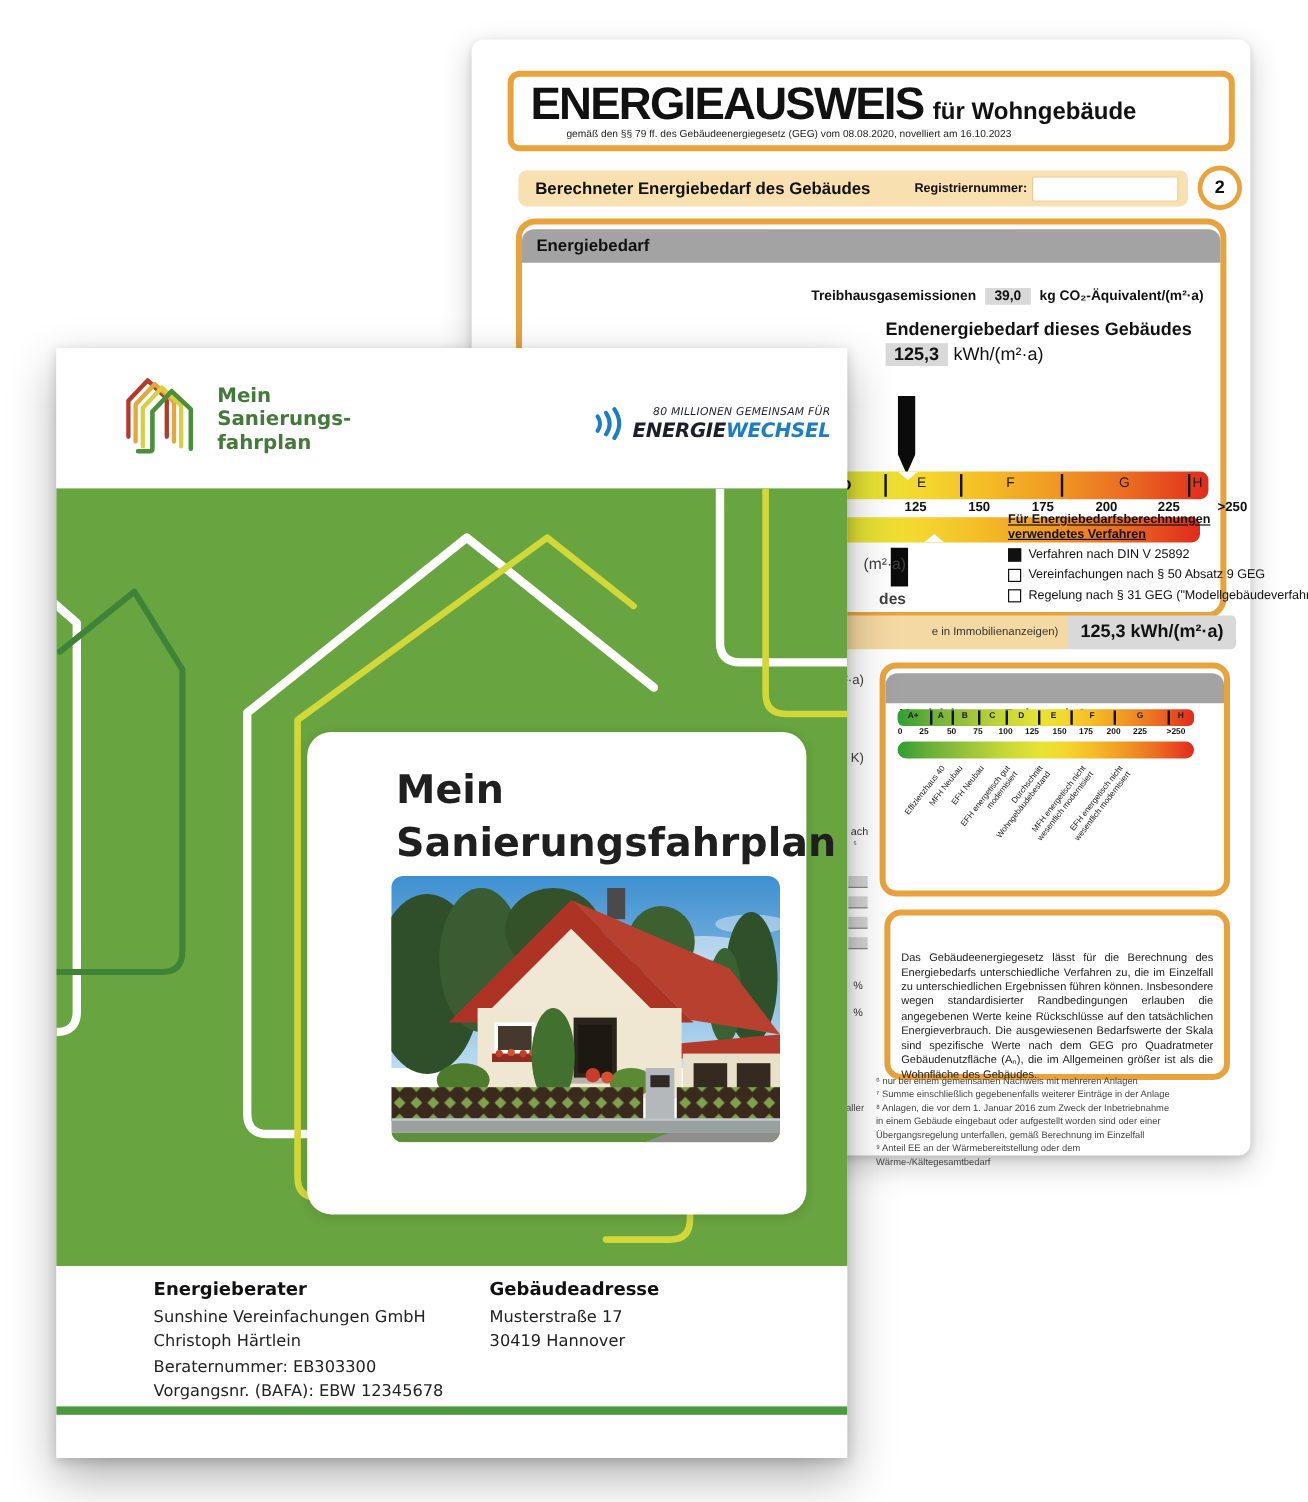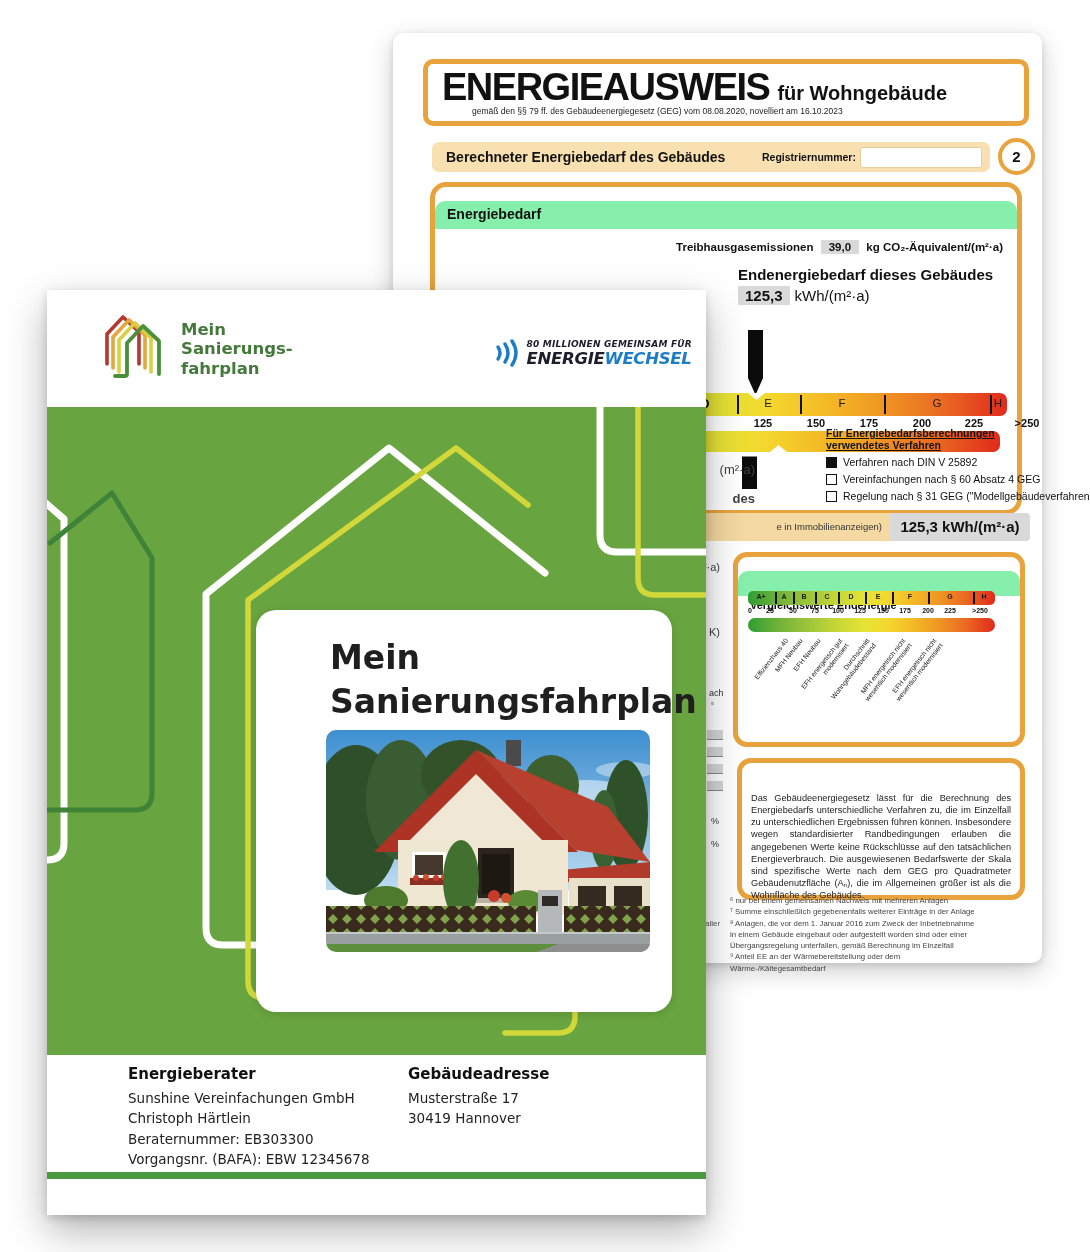--- a/index.html
+++ b/index.html
@@ -12,41 +12,41 @@
   #titleRow{position:absolute;left:14px;top:2px;white-space:nowrap;}
   #titleMain{font-size:38px;font-weight:900;letter-spacing:-1.5px;color:#111;}
   #titleSub{font-size:20px;font-weight:bold;color:#111;margin-left:8px;}
   #legalNote{position:absolute;left:16px;top:42px;font-size:8.5px;color:#222;padding-left:28px;}
   #sectionBar{position:absolute;left:39px;top:109px;width:558px;height:30px;background:#F9E0B0;border-radius:7px;}
   #sectionLabel{position:absolute;left:14px;top:7px;font-size:14px;font-weight:bold;color:#111;}
   #regLabel{position:absolute;left:330px;top:9px;font-size:10.5px;font-weight:bold;color:#111;}
   #regInput{position:absolute;left:428px;top:5px;width:120px;height:19px;background:#fff;border:1px solid #e7cf9d;border-radius:2px;}
   #pageBadge{position:absolute;left:605px;top:105px;width:29px;height:29px;border:4px solid #E8A33D;border-radius:50%;background:#fff;text-align:center;line-height:29px;font-size:15px;font-weight:bold;color:#111;}
   #ebBox{left:37px;top:149px;width:582px;height:323px;}
-  .boxHeader{position:absolute;left:0;top:14px;right:0;height:28px;background:#86efac;border-radius:10px 10px 0 0;}
+  .boxHeader{position:absolute;left:0;top:4px;right:0;height:28px;background:#a3a3a3;border-radius:10px 10px 0 0;}
   .boxHeader span{position:absolute;left:12px;top:5px;font-size:14px;font-weight:bold;color:#111;}
   #ghgRow{position:absolute;right:14px;top:54px;white-space:nowrap;font-size:11.5px;font-weight:bold;color:#111;}
   .grayval{background:#D9D9D9;padding:1px 8px;margin:0 4px;}
   #endLabel{position:absolute;left:303px;top:79px;font-size:15px;font-weight:bold;color:#111;}
   #endValRow{position:absolute;left:303px;top:100px;font-size:15px;color:#111;white-space:nowrap;}
   #endValRow b{background:#D9D9D9;padding:1px 7px;margin-right:5px;}
   .arrow-down{position:absolute;width:15px;background:#0b0b0b;clip-path:polygon(0 0,100% 0,100% 74%,50% 100%,0 74%);}
   .arrow-up{position:absolute;width:15px;background:#0b0b0b;clip-path:polygon(50% 0,100% 26%,0 26%,0 100%,100% 100%,100% 26%);}
   .scalebar{position:absolute;background:linear-gradient(to right,#2f9e33 0%,#6fb13a 12%,#9cc43a 24%,#c6d737 36%,#e7e335 48%,#f4d82e 56%,#f4bc26 66%,#f09a24 76%,#ea6a22 88%,#e12a1c 100%);border-radius:7px;}
   #bar1{left:28px;top:206px;width:544px;height:23px;}
   .tick{position:absolute;top:2px;bottom:2px;width:2px;background:#111;}
   .slet{position:absolute;top:4px;transform:translateX(-50%);font-size:11.5px;color:#1c1c1c;}
   .slet.cur{font-weight:bold;font-size:12.5px;color:#000;}
   #numRow{position:absolute;left:28px;top:230px;width:544px;height:13px;}
   .snum{position:absolute;transform:translateX(-50%);font-size:11px;font-weight:bold;color:#111;}
   #bar2{left:28px;top:244px;width:537px;height:21px;}
   .notch-d{position:absolute;width:17px;height:7px;background:#fff;clip-path:polygon(0 0,100% 0,50% 100%);}
   .notch-u{position:absolute;width:17px;height:7px;background:#fff;clip-path:polygon(50% 0,100% 100%,0 100%);}
   .fragR{position:absolute;text-align:right;color:#404040;white-space:nowrap;}
-  #methodBlock{position:absolute;left:391px;top:240px;width:215px;}
+  #methodBlock{position:absolute;left:405px;top:240px;width:215px;}
   #methodTitle{font-size:10.5px;font-weight:bold;text-decoration:underline;color:#111;margin-bottom:5px;}
   .mrow{display:flex;align-items:center;margin-bottom:5px;}
   .cbx{width:9px;height:9px;border:1.6px solid #111;margin-right:6px;flex:0 0 auto;}
   .cbx.on{background:#111;}
   .mlab{font-size:10.5px;color:#111;white-space:nowrap;}
   #summaryBand{position:absolute;left:37px;top:480px;width:460px;height:28px;background:#F5D9A2;border-radius:4px 0 0 4px;}
   #summaryFrag{position:absolute;right:8px;top:8px;font-size:9.5px;color:#333;}
   #summaryVal{position:absolute;left:497px;top:480px;width:140px;height:28px;background:#D9D9D9;text-align:center;line-height:28px;font-size:15px;font-weight:bold;color:#111;border-radius:0 4px 4px 0;}
   #vgBox{left:340px;top:519px;width:282px;height:185px;border-radius:14px;}
   #vgBox .boxHeader{height:25px;}
@@ -65,21 +65,21 @@
   #footnotes{position:absolute;left:337px;top:862px;width:246px;font-size:7.8px;line-height:1.45;color:#444;}
   .peek{position:absolute;font-size:9px;color:#333;}
   .peekcell{position:absolute;width:16px;height:9px;background:#D5D5D5;border-bottom:1px solid #888;}
   
   #cover{left:47px;top:290px;width:659px;height:925px;border-radius:2px;box-shadow:0 16px 40px rgba(0,0,0,.30), 0 3px 10px rgba(0,0,0,.16);z-index:2;font-family:"DejaVu Sans",sans-serif;}
   #coverHead{position:absolute;left:0;top:0;right:0;height:117px;background:#fff;}
   #logoGroup{position:absolute;left:50px;top:18px;display:flex;}
   #logoText{margin-left:10px;margin-top:12px;font-size:16.5px;font-weight:bold;color:#45793B;line-height:1.18;}
   #ewGroup{position:absolute;right:14px;top:48px;display:flex;align-items:center;}
   #ewText{margin-left:6px;}
-  #ewLine1{font-size:9px;font-weight:bold;font-style:italic;color:#1d1d2b;letter-spacing:.2px;text-align:right;}
+  #ewLine1{font-size:9px;font-weight:normal;font-style:italic;color:#1d1d2b;letter-spacing:.2px;text-align:right;}
   #ewLine2{font-size:16.5px;font-weight:900;font-style:italic;letter-spacing:-.3px;}
   #ewLine2 .d{color:#1d1d2b;} #ewLine2 .b{color:#1D7DC4;}
   #greenBlock{position:absolute;left:0;top:117px;width:659px;height:648px;background:#68A43F;overflow:hidden;}
   #card{position:absolute;left:209px;top:203px;width:416px;height:402px;background:#fff;border-radius:20px;box-shadow:0 2px 10px rgba(0,0,0,.12);}
   #cardTitle{position:absolute;left:74px;top:26px;font-size:33px;font-weight:bold;color:#1f1f1f;line-height:1.32;white-space:pre;}
   #photo{position:absolute;left:70px;top:120px;width:324px;height:222px;border-radius:10px;overflow:hidden;}
   #contact{position:absolute;left:0;top:765px;right:0;height:160px;background:#fff;}
   .chead{font-size:15px;font-weight:bold;color:#111;margin-bottom:5px;}
   .cline{font-size:13.5px;color:#222;line-height:1.5;}
   #colA{position:absolute;left:81px;top:10px;}
@@ -163,21 +163,21 @@
     <div class="fragR" style="right:297px;top:439px;font-size:11px;width:40px;">K)</div>
 
     <div id="methodBlock">
       <div id="methodTitle">Für Energiebedarfsberechnungen verwendetes Verfahren</div>
       <div class="mrow">
         <span class="cbx on"></span>
         <span class="mlab">Verfahren nach DIN V 25892</span>
       </div>
       <div class="mrow">
         <span class="cbx"></span>
-        <span class="mlab">Vereinfachungen nach § 60 Absatz 4 GEG</span>
+        <span class="mlab">Vereinfachungen nach § 50 Absatz 9 GEG</span>
       </div>
       <div class="mrow">
         <span class="cbx"></span>
         <span class="mlab">Regelung nach § 31 GEG ("Modellgebäudeverfahren")</span>
       </div>
     </div>
   </div>
 
   <div id="summaryBand">
     <span id="summaryFrag">e in Immobilienanzeigen)</span>

